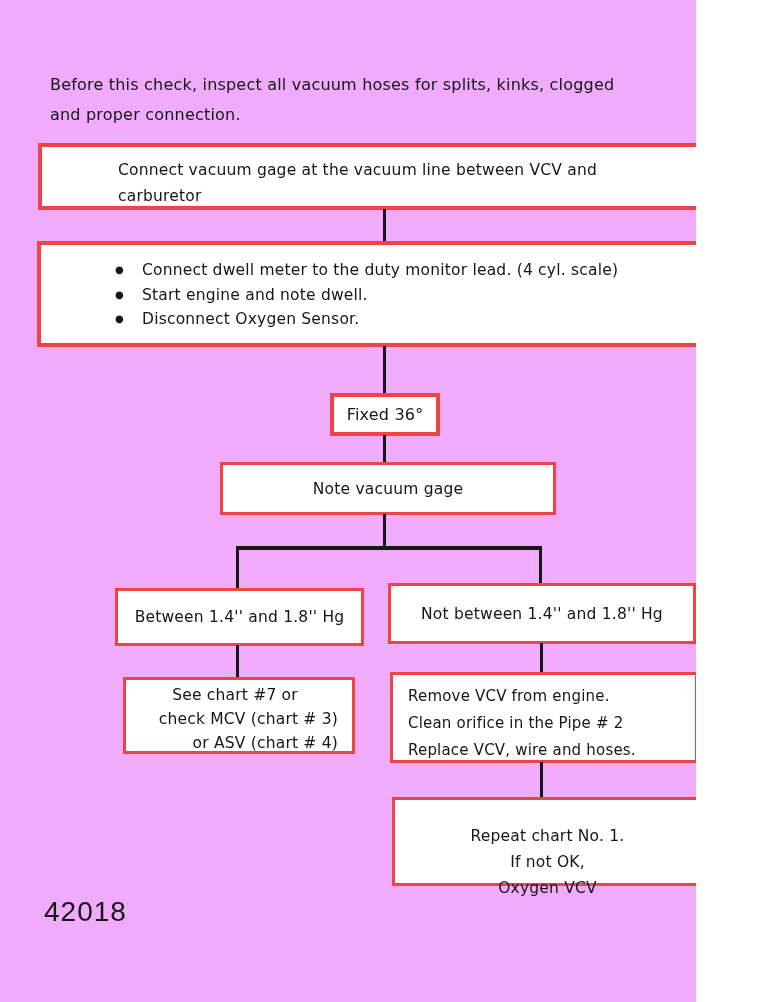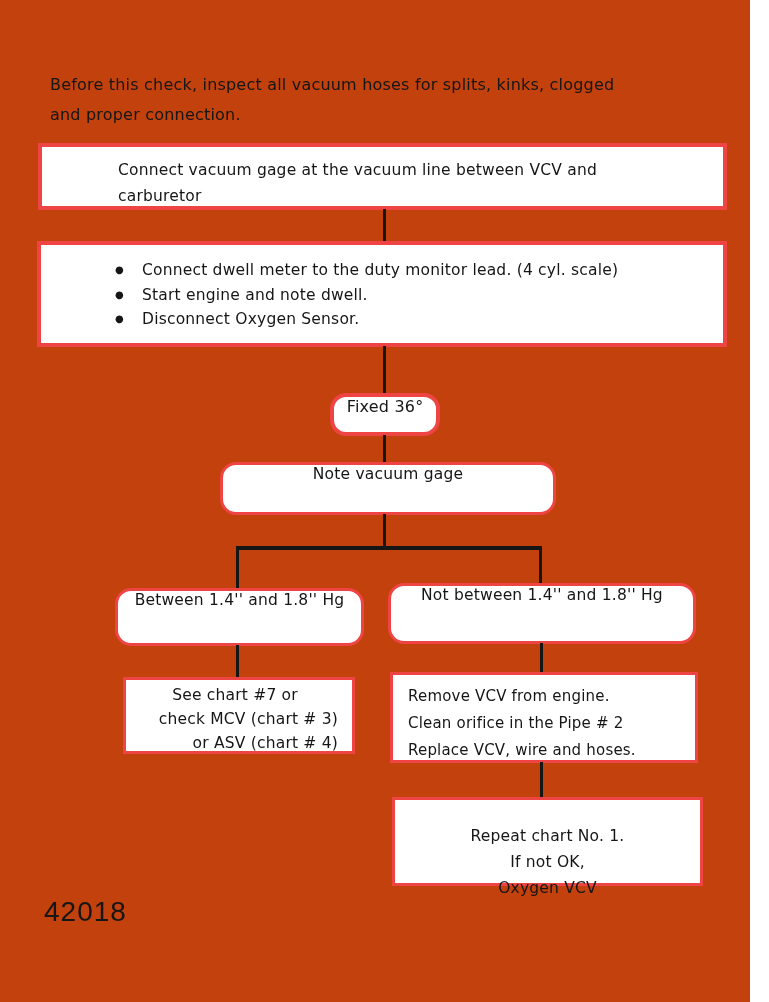--- a/index.html
+++ b/index.html
@@ -1,26 +1,26 @@
 <!DOCTYPE html>
 <html><head>
 <meta charset="utf-8">
 <style>
   html,body{margin:0;padding:0;background:#ffffff;}
   .page{
-    position:relative;width:750px;height:1002px;background:#c2410c;
+    position:relative;width:696px;height:1002px;background:#f0abfc;
     font-family:"DejaVu Sans",sans-serif;color:#161616;overflow:hidden;
     letter-spacing:0.2px;
   }
   .intro{position:absolute;left:50px;top:70px;font-size:16px;line-height:30px;width:680px;}
   .box{position:absolute;border:3px solid #ef4444;background:#ffffff;box-sizing:border-box;}
   .thick{border-width:4px;}
   .vline{position:absolute;width:3px;background:#161616;}
   .hbar{position:absolute;height:4px;background:#161616;}
-  .center-flex{display:flex;justify-content:center;text-align:center;border-radius:16px;}
+  .center-flex{display:flex;align-items:center;justify-content:center;text-align:center;}
 
   .b1{left:38px;top:143px;width:689px;height:67px;}
   .b1 .inner{padding:10px 10px 0 76px;font-size:15.5px;line-height:26px;}
   .c1{left:383px;top:209px;height:33px;}
 
   .b2{left:37px;top:241px;width:690px;height:106px;}
   .b2 ul{list-style:none;margin:0;padding:13px 8px 0 74px;font-size:15.5px;line-height:23.5px;}
   .bullet{display:inline-block;width:27px;font-size:10px;vertical-align:2px;}
   .c2{left:383px;top:346px;height:48px;}
 

